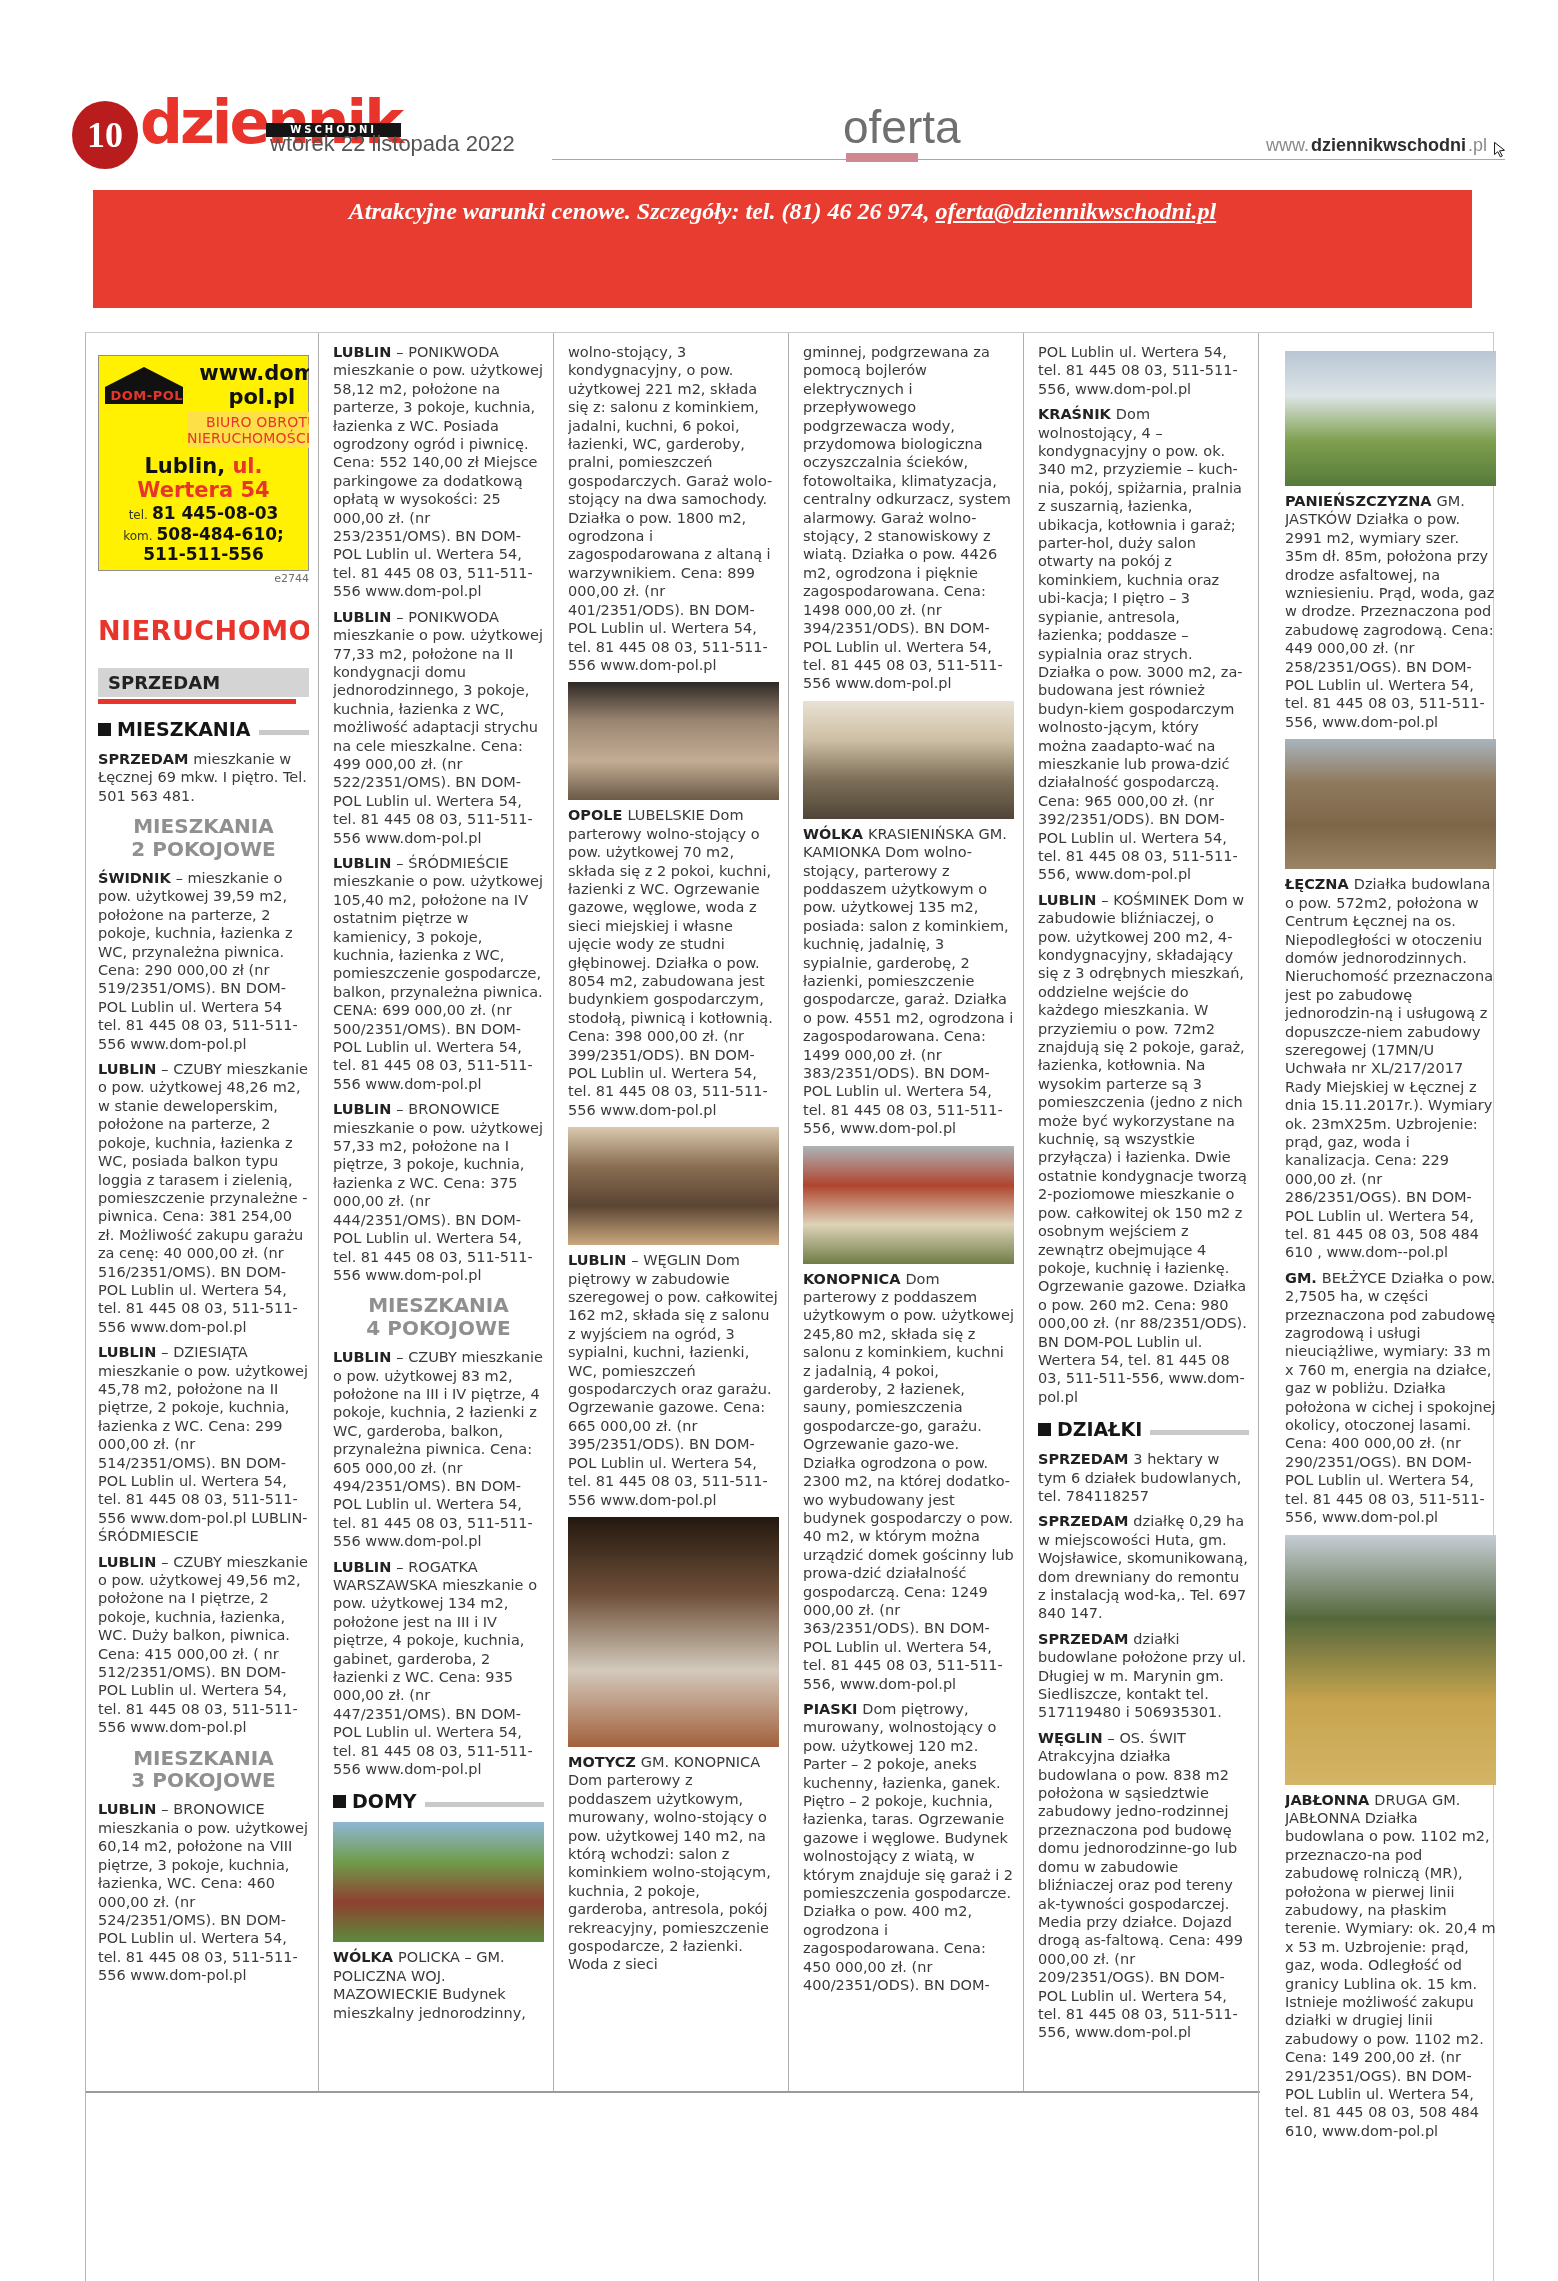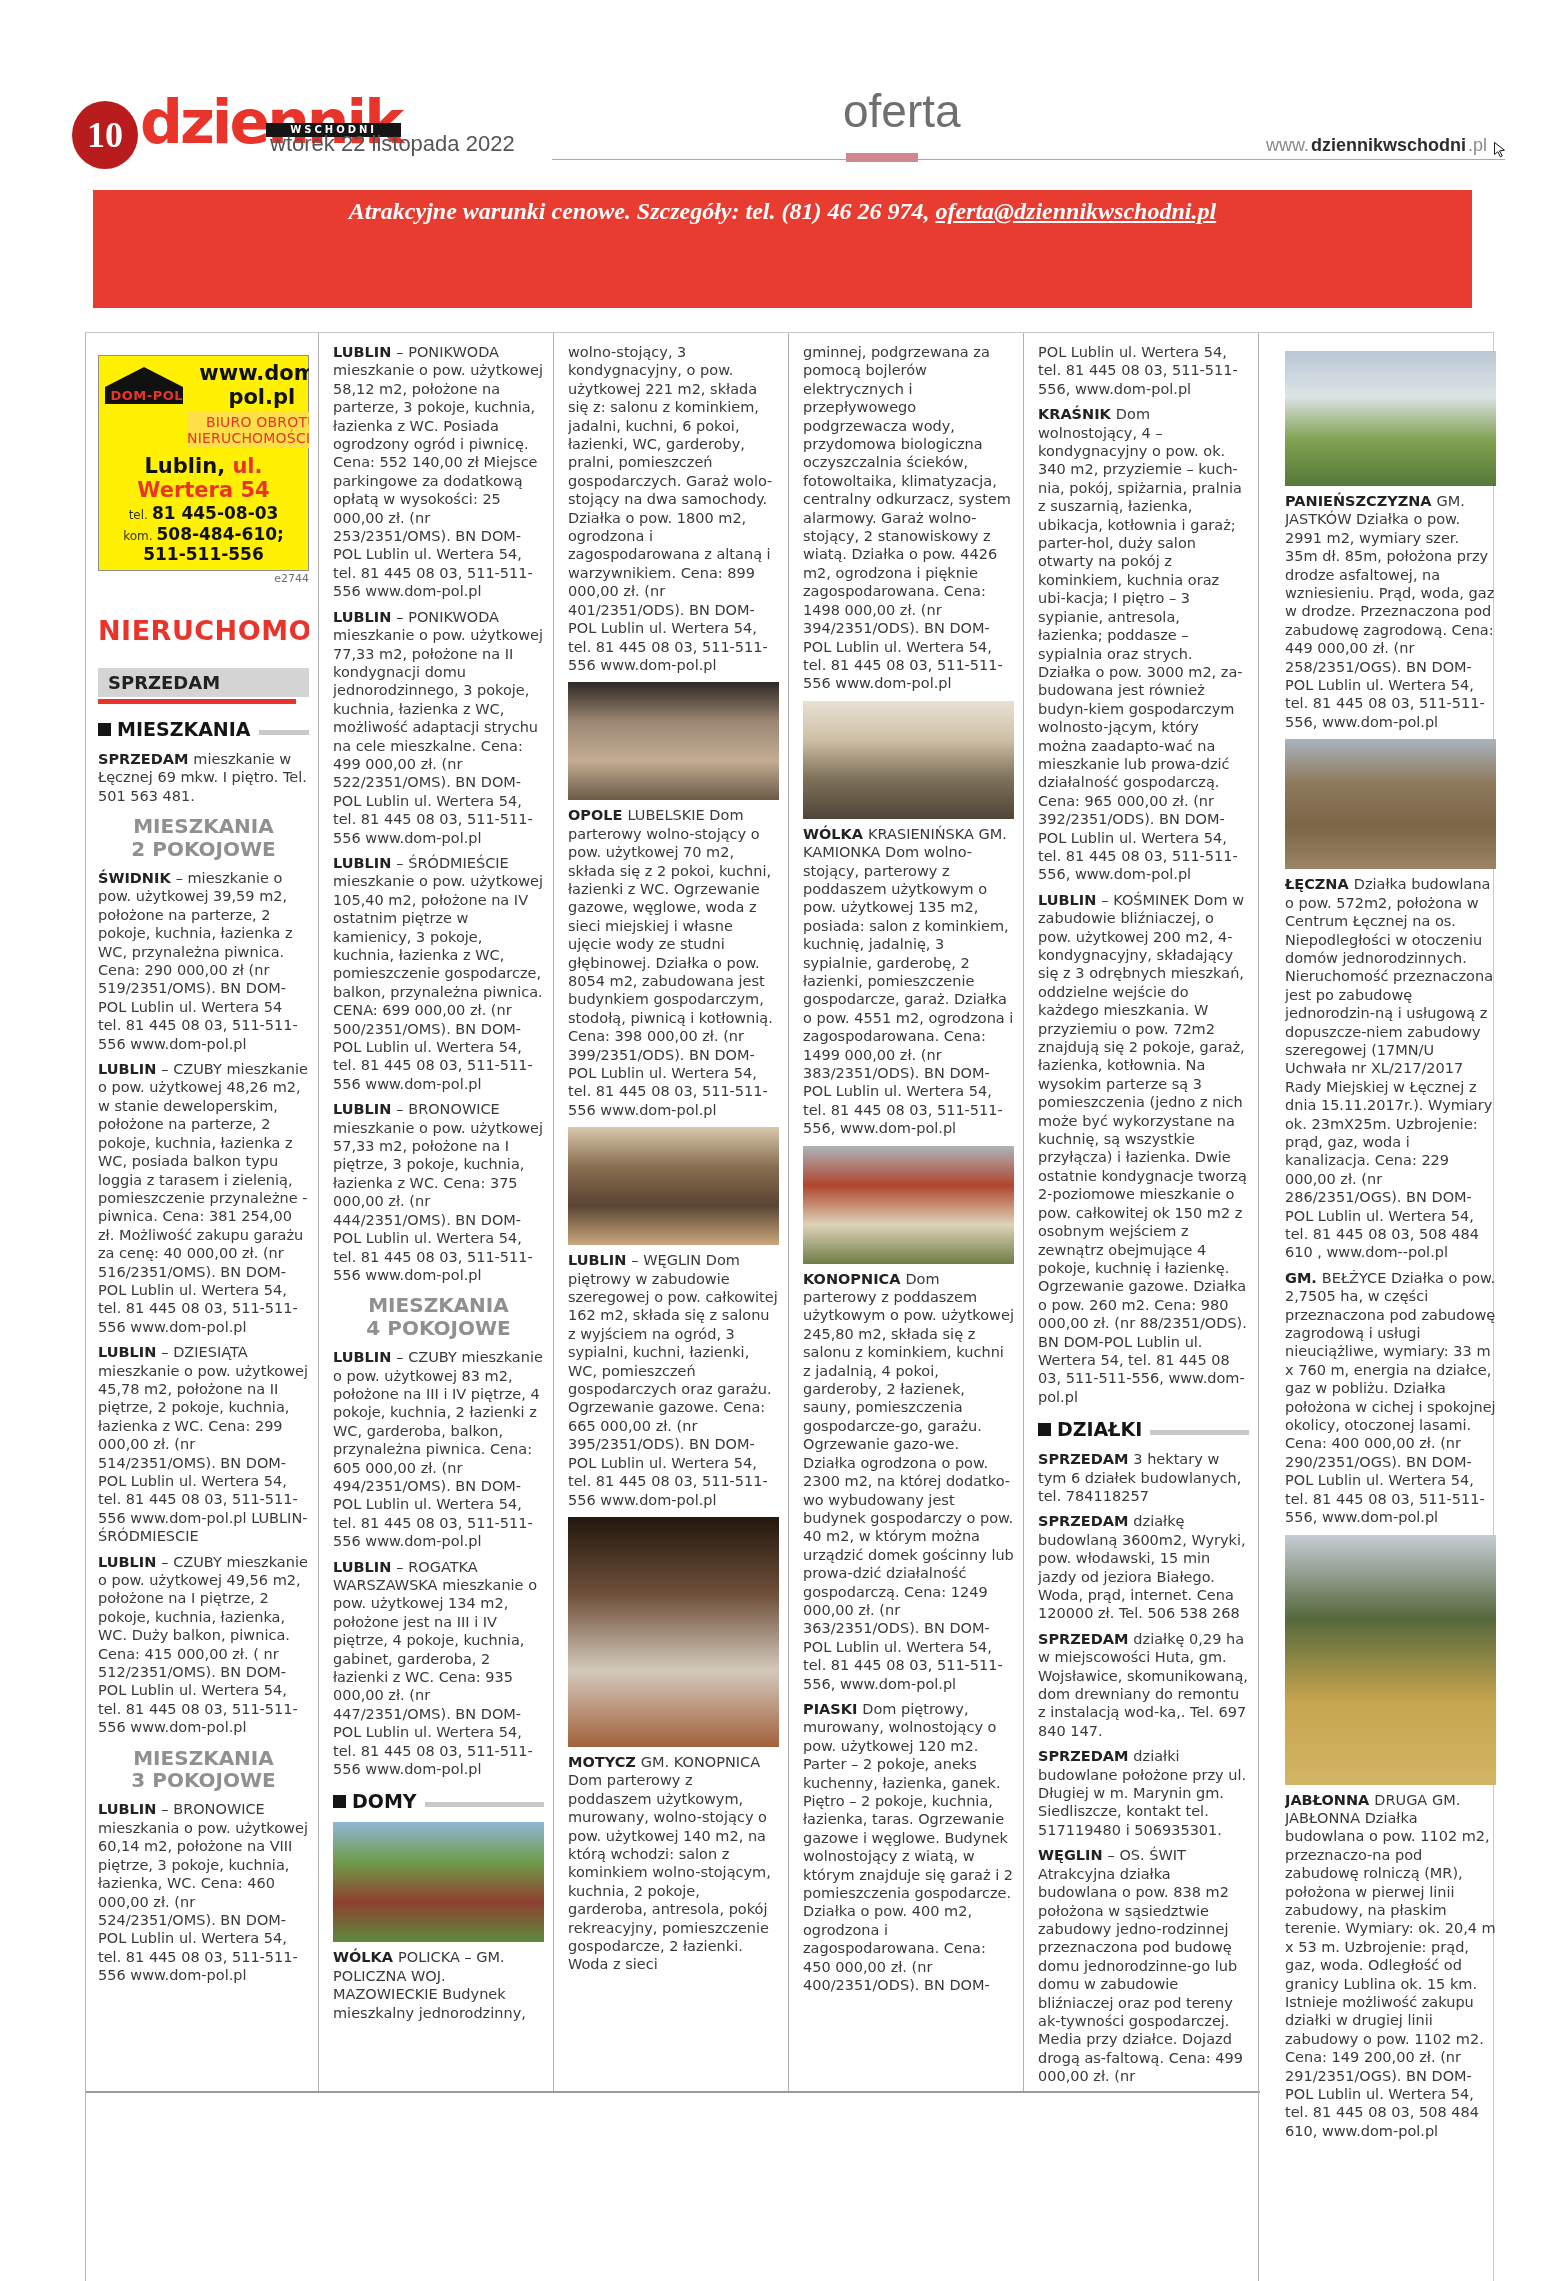--- a/index.html
+++ b/index.html
@@ -9,21 +9,21 @@
   .pageno{position:absolute;left:72px;top:101px;width:66px;height:68px;border-radius:50%;
           background:#b91c1c;display:flex;align-items:center;justify-content:center;}
   .pageno span{color:#fff;font-family:"Liberation Serif",serif;font-size:36px;font-weight:700;}
   .logo{position:absolute;left:140px;top:92px;font-size:60px;font-weight:800;letter-spacing:-3px;
         color:#e8342a;font-family:"DejaVu Sans",sans-serif;line-height:1;}
   .logo-sub{position:absolute;right:0px;bottom:15px;background:#151515;color:#fff;
             font-size:10px;font-weight:700;letter-spacing:3px;padding:2px 24px;}
   .hdr-date{position:absolute;left:270px;top:131px;font-family:"Liberation Sans",sans-serif;
             font-size:22px;font-weight:400;color:#555;}
   .hairline{position:absolute;left:552px;top:159px;width:953px;height:1px;background:#a8a8a8;}
-  .oferta{position:absolute;left:843px;top:88px;font-family:"Liberation Sans",sans-serif;
+  .oferta{position:absolute;left:843px;top:104px;font-family:"Liberation Sans",sans-serif;
           font-size:46px;font-weight:300;color:#6f6f6f;line-height:1;}
   .pinkbar{position:absolute;left:846px;top:153px;width:72px;height:9px;background:#cf8791;}
   .site{position:absolute;top:133px;right:50px;font-family:"Liberation Sans",sans-serif;
         font-size:18px;color:#8a8a8a;display:flex;align-items:center;gap:2px;}
   .site b{color:#2d2d2d;font-weight:700;}
   .site svg{margin-left:2px;margin-top:8px;}
   
   .banner{position:absolute;left:93px;top:190px;width:1379px;height:118px;background:#e73c2f;
           text-align:center;color:#fff;font-family:"Liberation Serif",serif;}
   .banner-title{margin-top:14px;font-size:42px;font-style:italic;font-weight:600;letter-spacing:1px;}
@@ -187,21 +187,20 @@
       <div class="column" style="left: 952px; width: 211px; height: 1745px;">
         <p class="ad cont"><span>POL Lublin ul. Wertera 54, tel. 81 445 08 03, 511-511-556, www.dom-pol.pl</span></p>
         <p class="ad"><b>KRAŚNIK</b><span>Dom wolnostojący, 4 – kondygnacyjny o pow. ok. 340 m2, przyziemie – kuch-nia, pokój, spiżarnia, pralnia z suszarnią, łazienka, ubikacja, kotłownia i garaż; parter-hol, duży salon otwarty na pokój z kominkiem, kuchnia oraz ubi-kacja; I piętro – 3 sypianie, antresola, łazienka; poddasze – sypialnia oraz strych. Działka o pow. 3000 m2, za-budowana jest również budyn-kiem gospodarczym wolnosto-jącym, który można zaadapto-wać na mieszkanie lub prowa-dzić działalność gospodarczą. Cena: 965 000,00 zł. (nr 392/2351/ODS). BN DOM-POL Lublin ul. Wertera 54, tel. 81 445 08 03, 511-511-556, www.dom-pol.pl</span></p>
         <p class="ad"><b>LUBLIN</b><span>– KOŚMINEK Dom w zabudowie bliźniaczej, o pow. użytkowej 200 m2, 4-kondygnacyjny, składający się z 3 odrębnych mieszkań, oddzielne wejście do każdego mieszkania. W przyziemiu o pow. 72m2 znajdują się 2 pokoje, garaż, łazienka, kotłownia. Na wysokim parterze są 3 pomieszczenia (jedno z nich może być wykorzystane na kuchnię, są wszystkie przyłącza) i łazienka. Dwie ostatnie kondygnacje tworzą 2-poziomowe mieszkanie o pow. całkowitej ok 150 m2 z osobnym wejściem z zewnątrz obejmujące 4 pokoje, kuchnię i łazienkę. Ogrzewanie gazowe. Działka o pow. 260 m2. Cena: 980 000,00 zł. (nr 88/2351/ODS). BN DOM-POL Lublin ul. Wertera 54, tel. 81 445 08 03, 511-511-556, www.dom-pol.pl</span></p>
         <div class="cat">
           <span class="cat-sq"></span>
           <span class="cat-label">DZIAŁKI</span>
           <span class="cat-tail"></span>
         </div>
         <p class="ad"><b>SPRZEDAM</b><span>3 hektary w tym 6 działek budowlanych, tel. 784118257</span></p>
-        <p class="ad"><b>SPRZEDAM</b><span>działkę budowlaną 3600m2, Wyryki, pow. włodawski, 15 min jazdy od jeziora Białego. Woda, prąd, internet. Cena 120000 zł. Tel. 506 538 268</span></p>
         <p class="ad"><b>SPRZEDAM</b><span>działkę 0,29 ha w miejscowości Huta, gm. Wojsławice, skomunikowaną, dom drewniany do remontu z instalacją wod-ka,. Tel. 697 840 147.</span></p>
         <p class="ad"><b>SPRZEDAM</b><span>działki budowlane położone przy ul. Długiej w m. Marynin gm. Siedliszcze, kontakt tel. 517119480 i 506935301.</span></p>
         <p class="ad"><b>WĘGLIN</b><span>– OS. ŚWIT Atrakcyjna działka budowlana o pow. 838 m2 położona w sąsiedztwie zabudowy jedno-rodzinnej przeznaczona pod budowę domu jednorodzinne-go lub domu w zabudowie bliźniaczej oraz pod tereny ak-tywności gospodarczej. Media przy działce. Dojazd drogą as-faltową. Cena: 499 000,00 zł. (nr 209/2351/OGS). BN DOM-POL Lublin ul. Wertera 54, tel. 81 445 08 03, 511-511-556, www.dom-pol.pl</span></p>
       </div>
       <div class="colsep" style="left: 1172px; height: 1949px;"></div>
       <div class="column" style="left: 1199px; width: 211px; height: 1929px;">
         <div class="photo" style="height: 135px; background: linear-gradient(rgb(185, 198, 212), rgb(221, 228, 230), rgb(127, 160, 79), rgb(85, 121, 58));"></div>
         <p class="ad"><b>PANIEŃSZCZYZNA</b><span>GM. JASTKÓW Działka o pow. 2991 m2, wymiary szer. 35m dł. 85m, położona przy drodze asfaltowej, na wzniesieniu. Prąd, woda, gaz w drodze. Przeznaczona pod zabudowę zagrodową. Cena: 449 000,00 zł. (nr 258/2351/OGS). BN DOM-POL Lublin ul. Wertera 54, tel. 81 445 08 03, 511-511-556, www.dom-pol.pl</span></p>
         <div class="photo" style="height: 130px; background: linear-gradient(rgb(168, 180, 189), rgb(143, 122, 94), rgb(125, 101, 72), rgb(155, 132, 102));"></div>
         <p class="ad"><b>ŁĘCZNA</b><span>Działka budowlana o pow. 572m2, położona w Centrum Łęcznej na os. Niepodległości w otoczeniu domów jednorodzinnych. Nieruchomość przeznaczona jest po zabudowę jednorodzin-ną i usługową z dopuszcze-niem zabudowy szeregowej (17MN/U Uchwała nr XL/217/2017 Rady Miejskiej w Łęcznej z dnia 15.11.2017r.). Wymiary ok. 23mX25m. Uzbrojenie: prąd, gaz, woda i kanalizacja. Cena: 229 000,00 zł. (nr 286/2351/OGS). BN DOM-POL Lublin ul. Wertera 54, tel. 81 445 08 03, 508 484 610 , www.dom--pol.pl</span></p>

